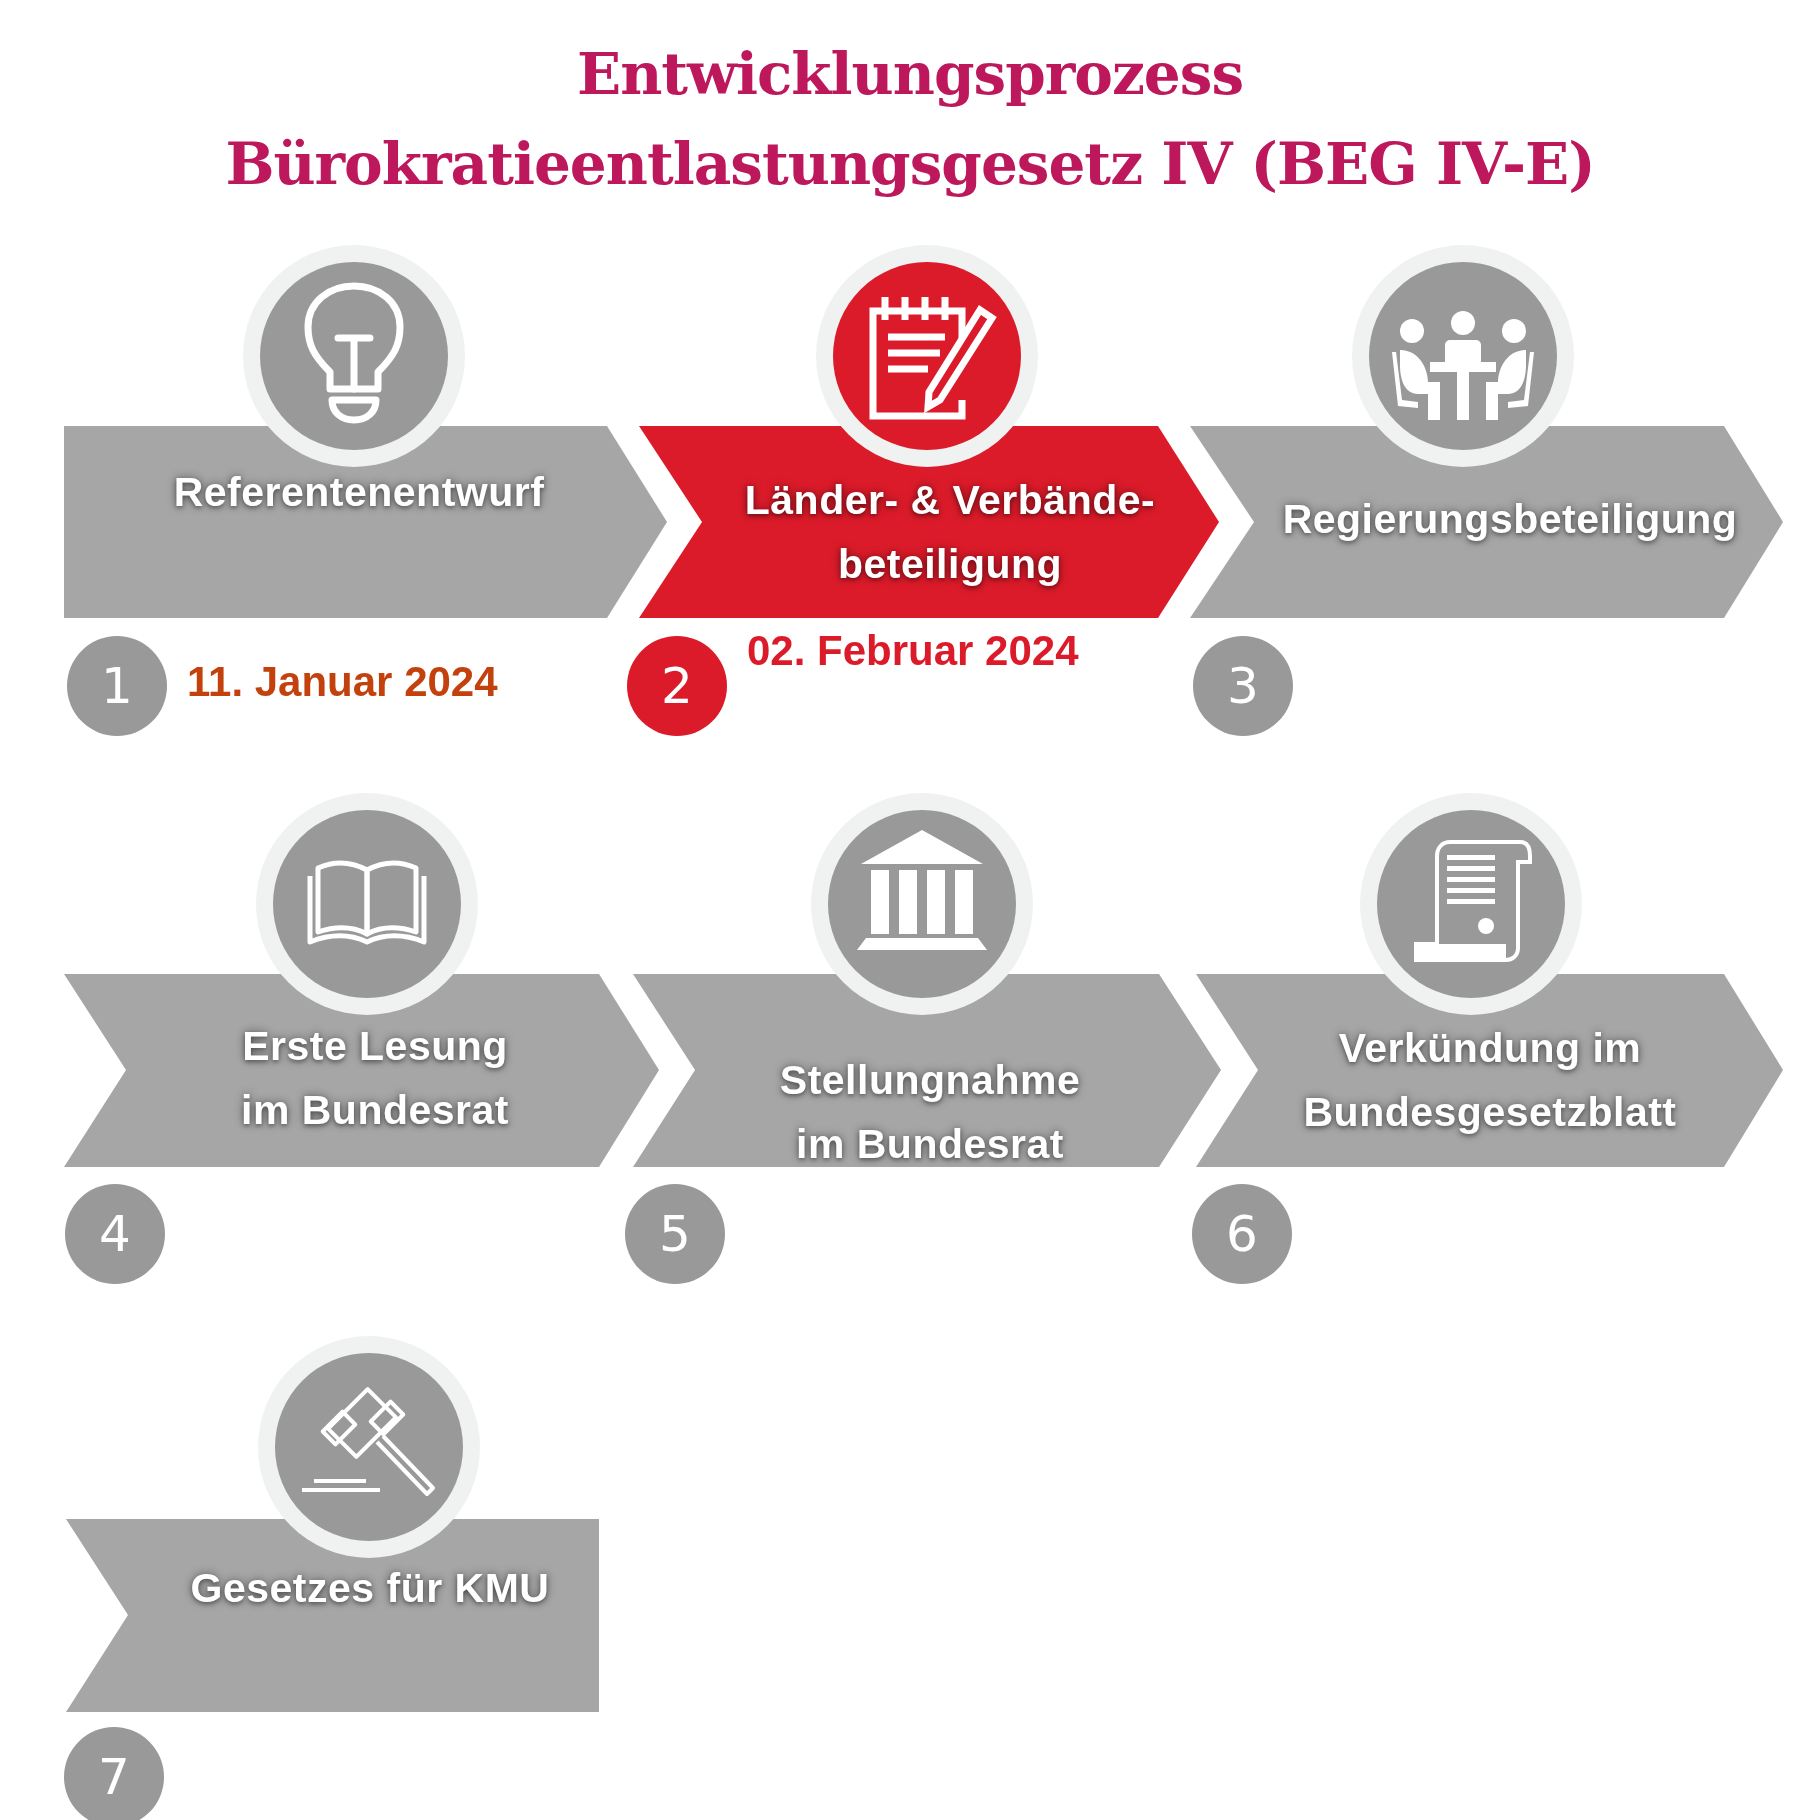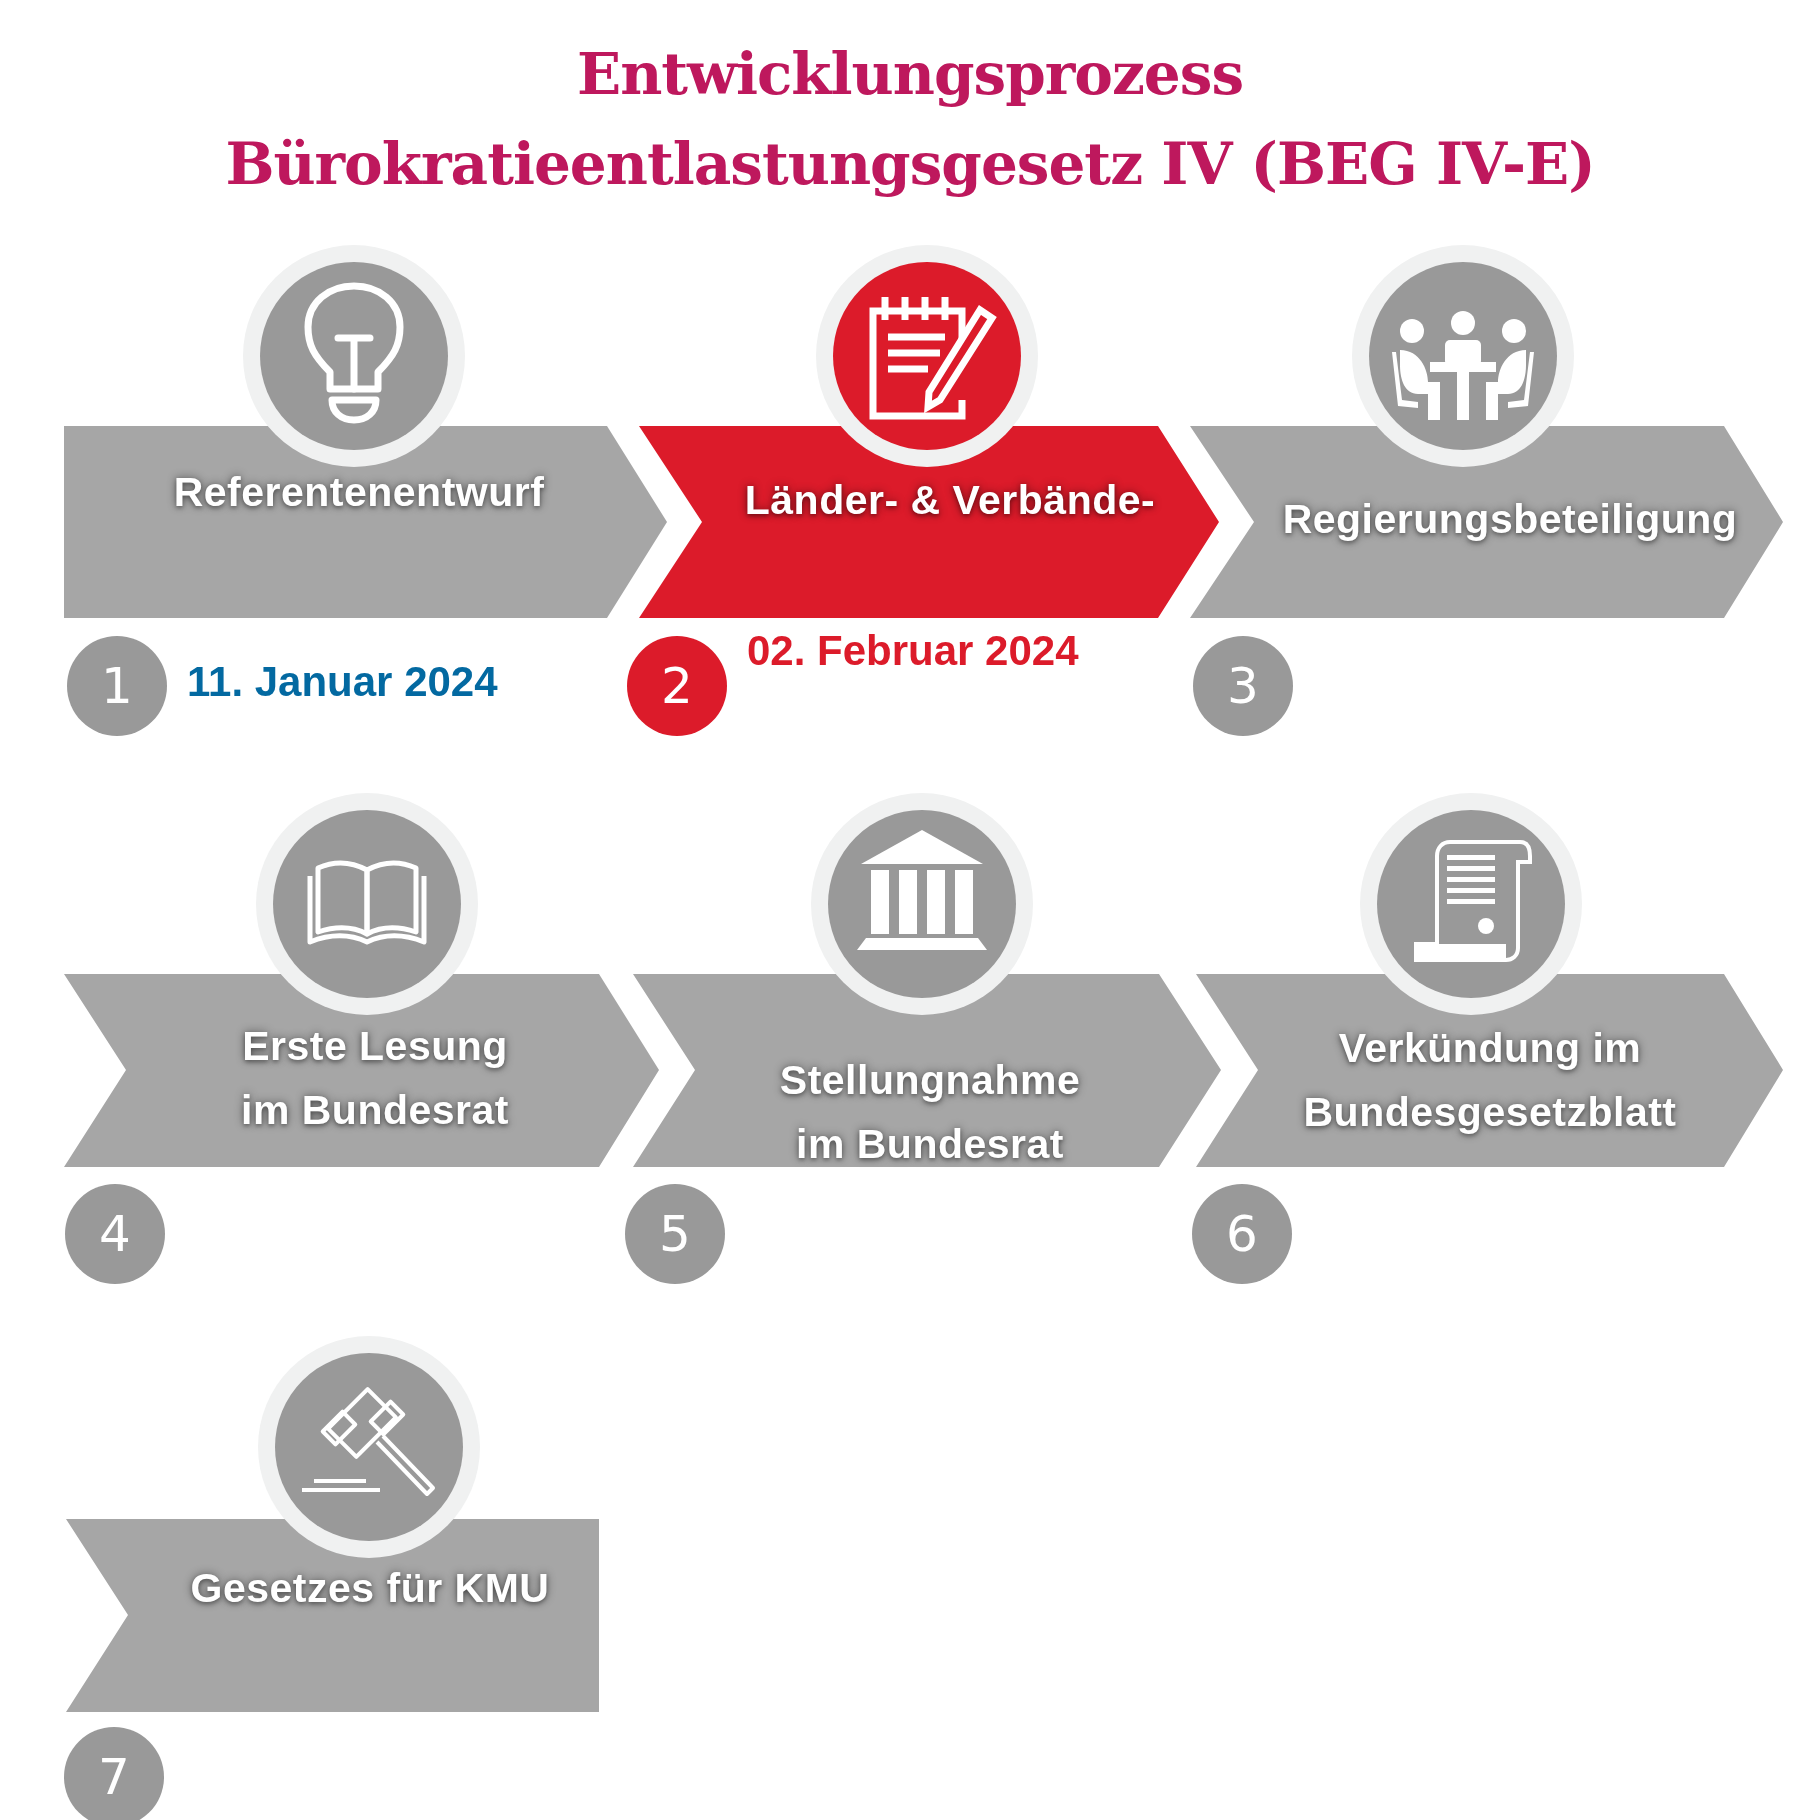--- a/index.html
+++ b/index.html
@@ -113,20 +113,21 @@
       <path d="M302,1490 L380,1490 M314,1481 L366,1481"></path>
     </g>
   </g>
 </svg>
 
 <div class="label" style="left:64px;top:460px;width:590px;">
   <div>Referentenentwurf</div>
 </div>
 <div class="label" style="left:690px;top:468px;width:520px;">
   <div>Länder- &amp; Verbände-</div>
+  <div>beteiligung</div>
 </div>
 <div class="label" style="left:1250px;top:487px;width:520px;">
   <div>Regierungsbeteiligung</div>
 </div>
 <div class="label" style="left:110px;top:1014px;width:530px;">
   <div>Erste Lesung</div>
   <div>im Bundesrat</div>
 </div>
 <div class="label" style="left:670px;top:1048px;width:520px;">
   <div>Stellungnahme</div>
@@ -141,14 +142,14 @@
 </div>
 
 <div class="num" style="left:67px;top:636px;background:#999999;">1</div>
 <div class="num" style="left:627px;top:636px;background:#dc1b2a;">2</div>
 <div class="num" style="left:1193px;top:636px;background:#999999;">3</div>
 <div class="num" style="left:65px;top:1184px;background:#999999;">4</div>
 <div class="num" style="left:625px;top:1184px;background:#999999;">5</div>
 <div class="num" style="left:1192px;top:1184px;background:#999999;">6</div>
 <div class="num" style="left:64px;top:1727px;background:#999999;">7</div>
 
-<div class="date" style="left:187px;top:657px;color:#0369a1;text-align:center;">11. Januar 2024</div>
+<div class="date" style="left:187px;top:657px;color:#c2410c;text-align:center;">11. Januar 2024</div>
 <div class="date" style="left:747px;top:626px;color:#dc1b2a;">02. Februar 2024</div>
 
 </body></html>

